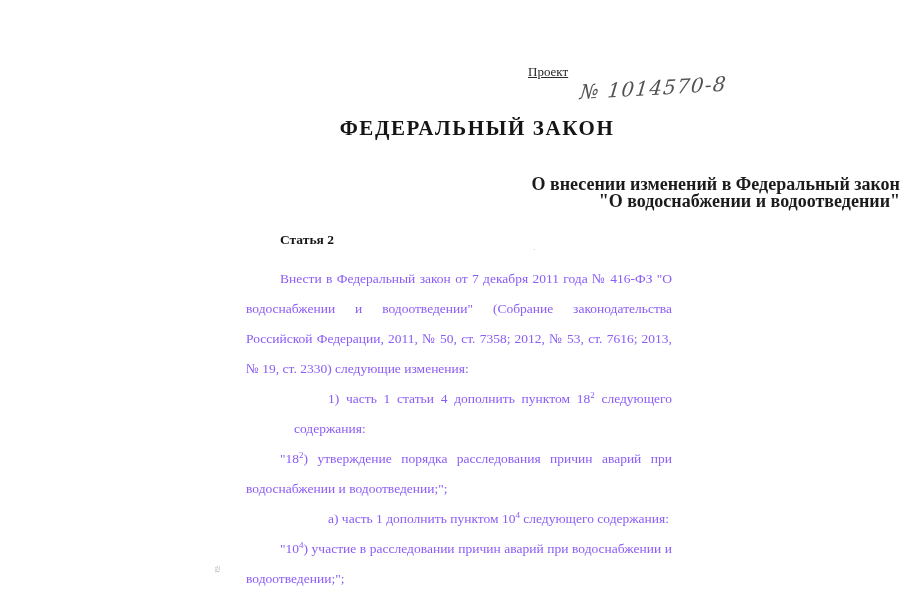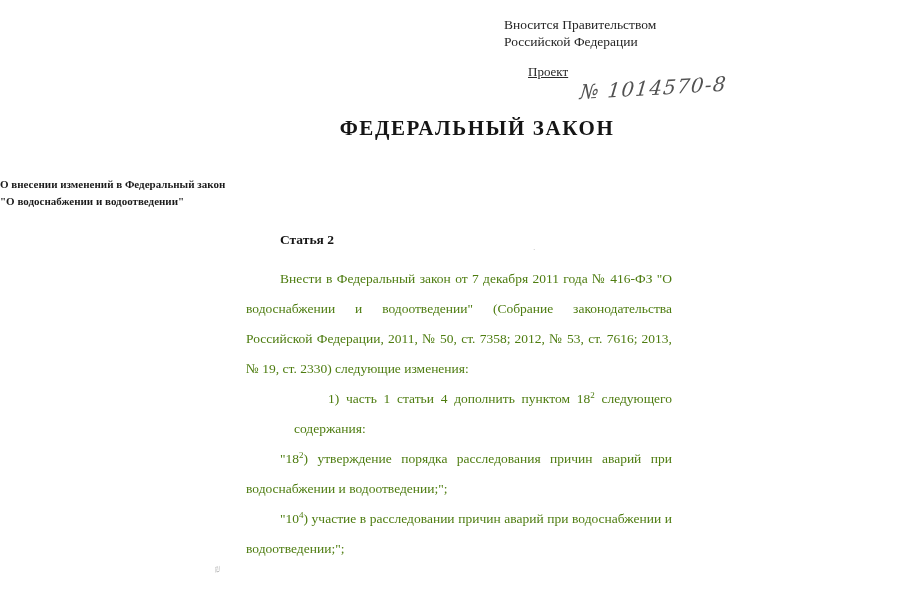--- a/index.html
+++ b/index.html
@@ -73,22 +73,22 @@
     color: #151515;
     padding-left: 27px;
   }
 
   
   .doc-subtitle {
     position: absolute;
     left: 0;
     top: 176px;
     width: 900px;
-    text-align: left;
-    font-size: 11px;
+    text-align: right;
+    font-size: 18px;
     font-weight: bold;
     line-height: 17px;
     color: #1b1b1b;
   }
   .doc-subtitle span { display: block; }
 
   
   .body-area {
     position: absolute;
     left: 246px;
@@ -100,21 +100,21 @@
     font-weight: bold;
     color: #151515;
     margin: 0 0 16px 34px;
   }
   p.para {
     margin: 0 0 0 0;
     font-size: 13.5px;
     line-height: 30px;
     text-align: justify;
     text-indent: 34px;
-    color: #4d7c0f;
+    color: #8b5cf6;
   }
   p.para.last-line-left { text-align-last: left; margin-left: 48px; }
   sup {
     font-size: 9px;
     vertical-align: super;
     line-height: 0;
   }
 
   
   .artifact {
@@ -135,22 +135,20 @@
     font-style: italic;
     transform: rotate(-14deg);
     opacity: 0.7;
   }
 </style>
 </head>
 <body>
 
 <div class="page">
 
-  <div class="submitter">Вносится Правительством
-Российской Федерации</div>
 
   <div class="draft-block">
     <span class="draft-label">Проект</span>
     <span class="handwritten-number">№ 1014570-8</span>
   </div>
 
   <div class="doc-title">ФЕДЕРАЛЬНЫЙ ЗАКОН</div>
 
   <div class="doc-subtitle">
     <span>О внесении изменений в Федеральный закон</span>
@@ -161,20 +159,21 @@
 
     <div class="article-heading">Статья 2</div>
 
     <p class="para"><span>Внести в Федеральный закон от 7 декабря 2011 года № 416-ФЗ "О водоснабжении и водоотведении" (Собрание законодательства Российской Федерации, 2011, № 50, ст. 7358; 2012, № 53, ст. 7616; 2013, № 19, ст. 2330) следующие изменения:</span></p>
 
     <p class="para last-line-left"><span>1) часть 1 статьи 4 дополнить пунктом 18</span><sup>2</sup><span> следующего содержания:</span></p>
 
     <p class="para"><span>"18</span><sup>2</sup><span>) утверждение порядка расследования причин аварий при водоснабжении и водоотведении;";</span></p>
 
 
+    <p class="para last-line-left"><span>а) часть 1 дополнить пунктом 10</span><sup>4</sup><span> следующего содержания:</span></p>
 
     <p class="para"><span>"10</span><sup>4</sup><span>) участие в расследовании причин аварий при водоснабжении и водоотведении;";</span></p>
 
   </div>
 
   <span class="artifact artifact-speck">·</span>
   <span class="artifact artifact-smudge">₪</span>
 
 </div>
 

